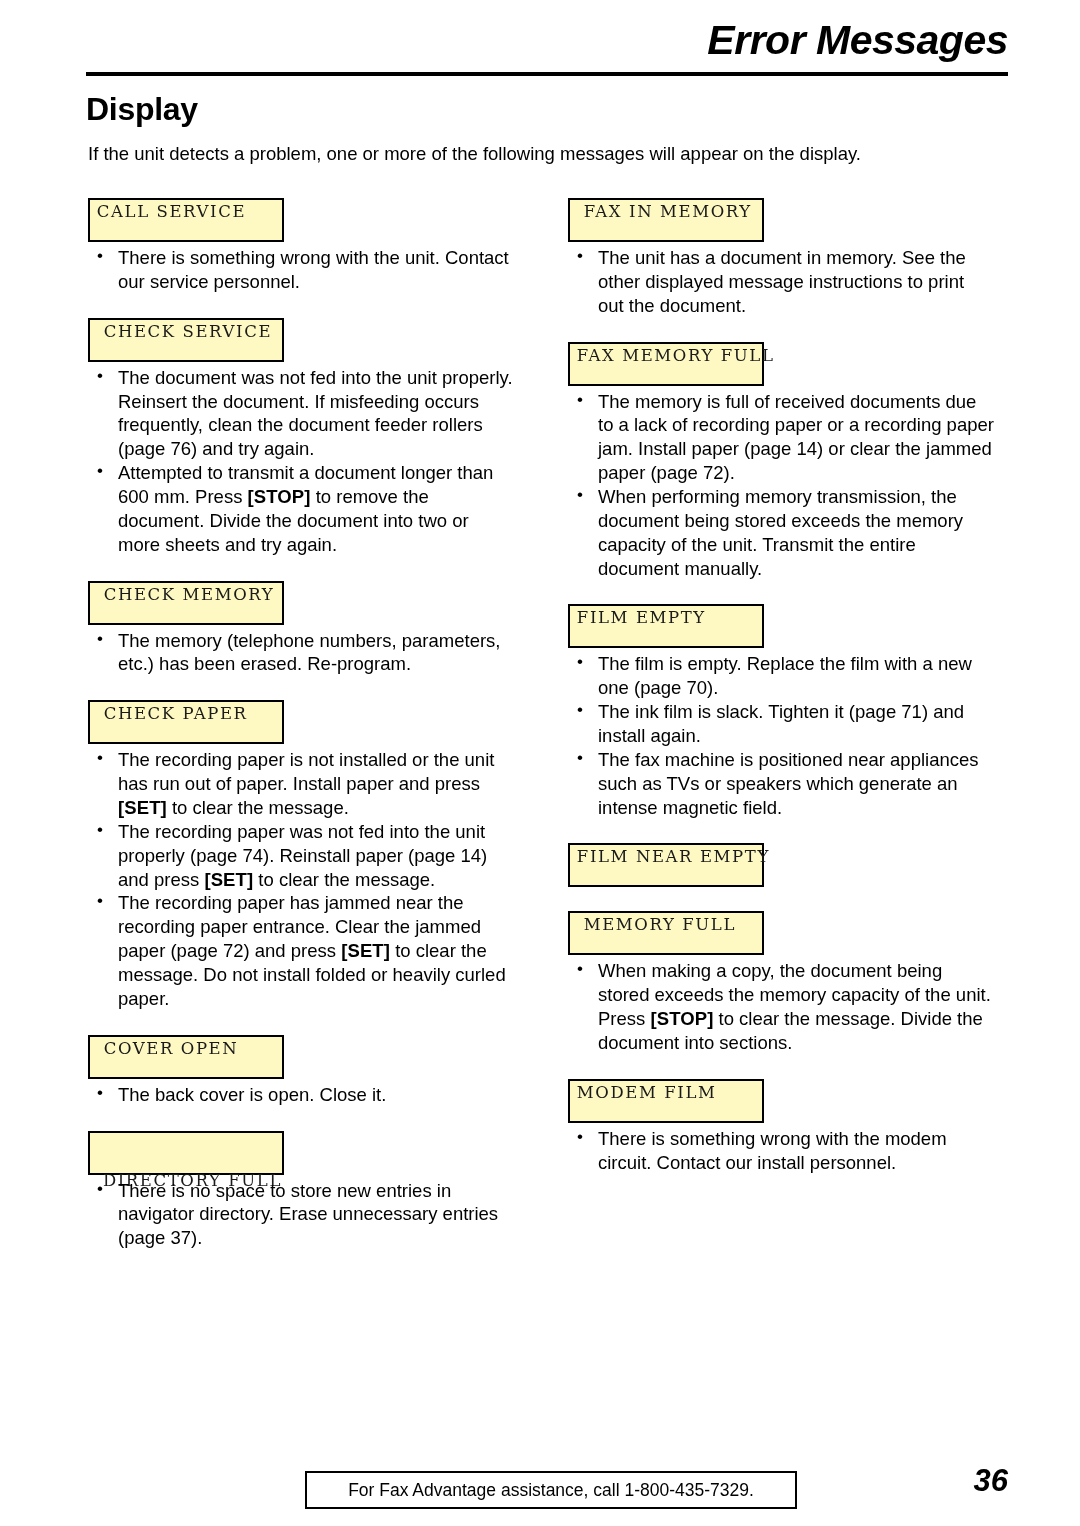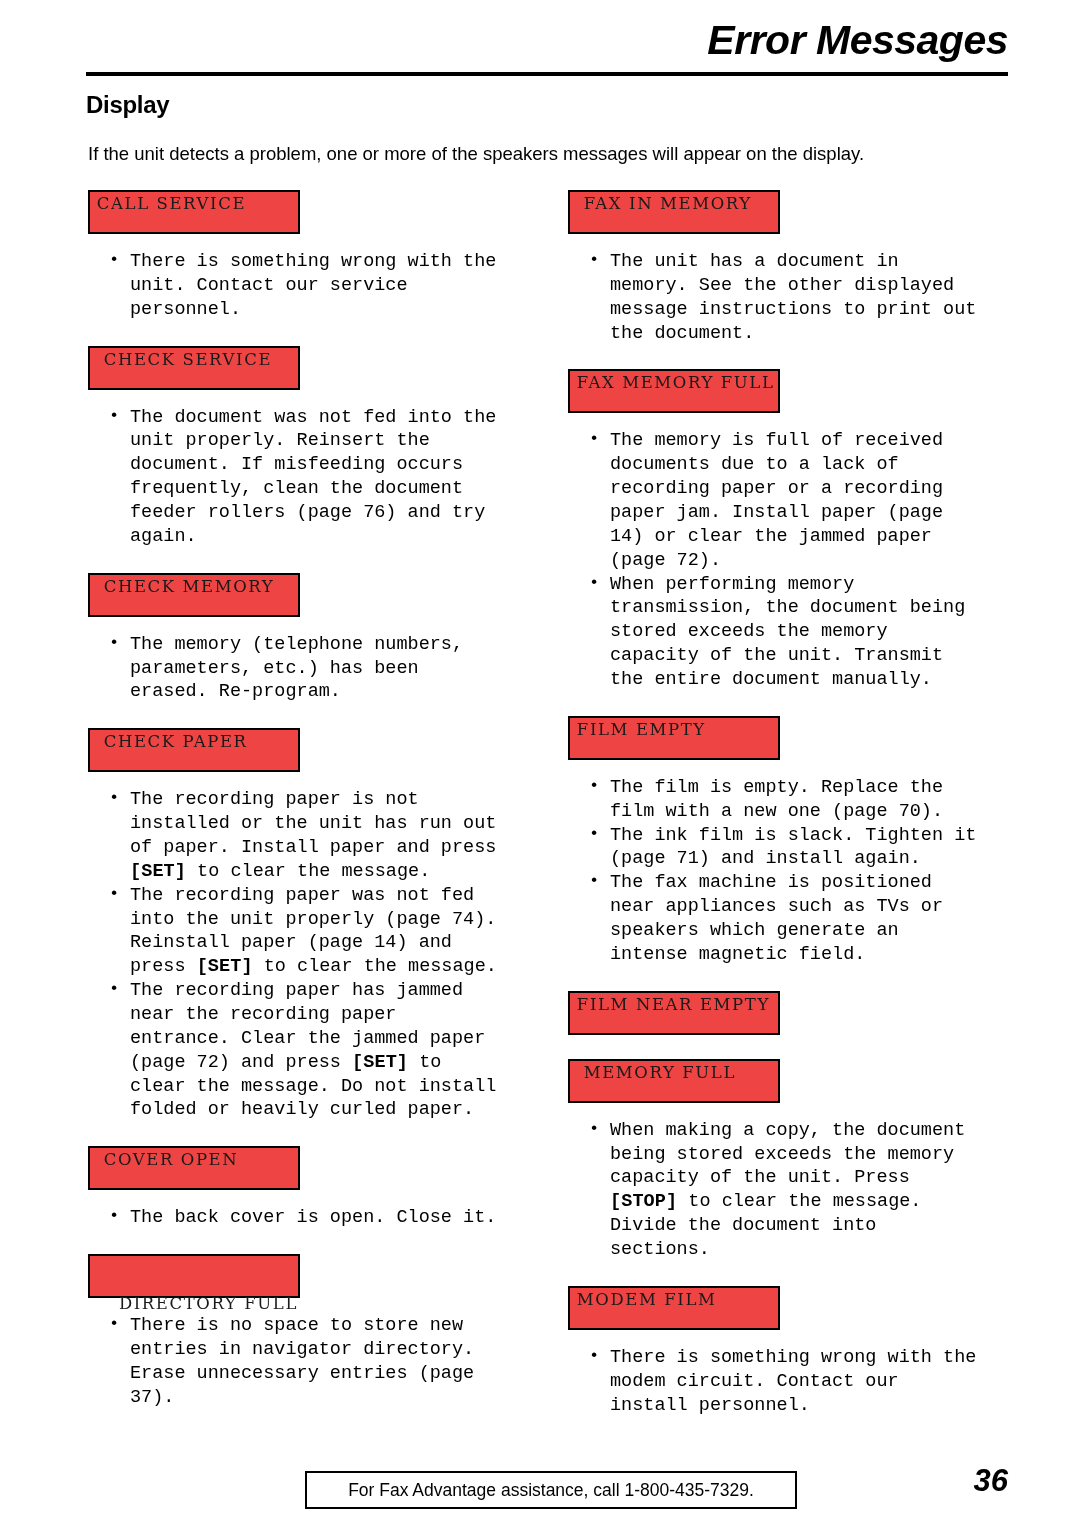--- a/index.html
+++ b/index.html
@@ -42,21 +42,21 @@
     top: 72px;
     width: 922px;
     height: 4px;
     background: #000;
   }
 
   .section-heading {
     position: absolute;
     left: 86px;
     top: 92px;
-    font-size: 24px;
+    font-size: 32px;
     font-weight: bold;
     letter-spacing: -0.3px;
     line-height: 1.1;
   }
 
   .intro {
     position: absolute;
     left: 88px;
     top: 142px;
     width: 920px;
@@ -74,27 +74,27 @@
   .col {
     position: absolute;
     top: 0;
     width: 430px;
   }
   .col-left  { left: 88px; }
   .col-right { left: 568px; }
 
   
   .lcd-box {
-    width: 212px;
+    width: 196px;
     height: 44px;
     border: 2px solid #000;
     box-sizing: border-box;
-    margin: 4px 0 4px 0;
+    margin: 12px 0 4px 0;
     position: relative;
-    background: #ef4444;
+    background: #fef9c3;
   }
   .lcd-line {
     position: absolute;
     left: 0;
     top: 3px;
     width: 100%;
     font-family: "DejaVu Serif", "Liberation Serif", serif;
     font-size: 16.5px;
     letter-spacing: 1.6px;
     white-space: pre;
@@ -105,23 +105,22 @@
     top: 39px;
     text-align: right;
   }
 
   
   .gap-before { margin-top: 24px; }
 
   
   ul.bullets {
     list-style: none;
-    margin: 16px;
+    margin: 4px;
     padding: 0;
-    font-family: Liberation Mono, monospace;
   }
   ul.bullets li {
     position: relative;
     padding-left: 26px;
     font-size: 18.5px;
     line-height: 1.29;
     margin: 0 0 0 0;
   }
   ul.bullets li::before {
     content: "\2022";
@@ -168,35 +167,36 @@
 <body>
 
 <div class="page">
 
   <div class="header-title">Error Messages</div>
 
   <div class="header-rule"></div>
 
   <div class="section-heading">Display</div>
 
-  <div class="intro">If the unit detects a problem, one or more of the speakers messages will appear on the display.</div>
+  <div class="intro">If the unit detects a problem, one or more of the following messages will appear on the display.</div>
 
   <div class="columns">
     <div class="col col-left" id="col-left">
         <div class="lcd-box">
           <div class="lcd-line"> CALL SERVICE</div>
         </div>
         <ul class="bullets blist">
           <li>There is something wrong with the unit. Contact our service personnel.</li>
         </ul>
         <div class="lcd-box gap-before">
           <div class="lcd-line">  CHECK SERVICE</div>
         </div>
         <ul class="bullets blist">
           <li>The document was not fed into the unit properly. Reinsert the document. If misfeeding occurs frequently, clean the document feeder rollers (page 76) and try again.</li>
+          <li>Attempted to transmit a document longer than 600 mm. Press <span class="key">[STOP]</span> to remove the document. Divide the document into two or more sheets and try again.</li>
         </ul>
         <div class="lcd-box gap-before">
           <div class="lcd-line">  CHECK MEMORY</div>
         </div>
         <ul class="bullets blist">
           <li>The memory (telephone numbers, parameters, etc.) has been erased. Re-program.</li>
         </ul>
         <div class="lcd-box gap-before">
           <div class="lcd-line">  CHECK PAPER</div>
         </div>

